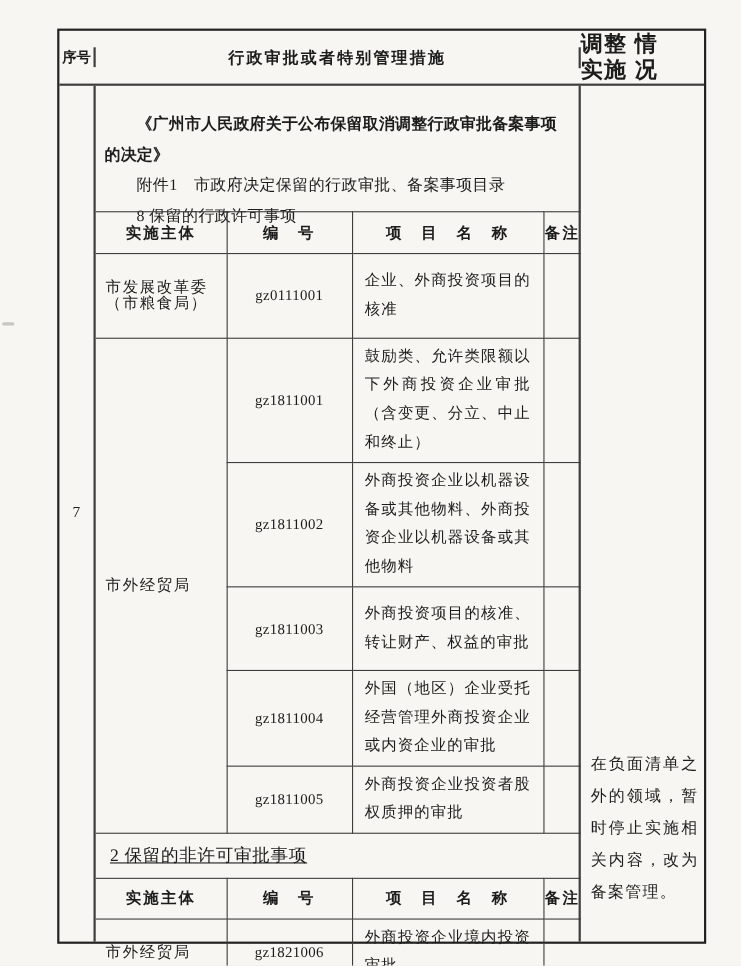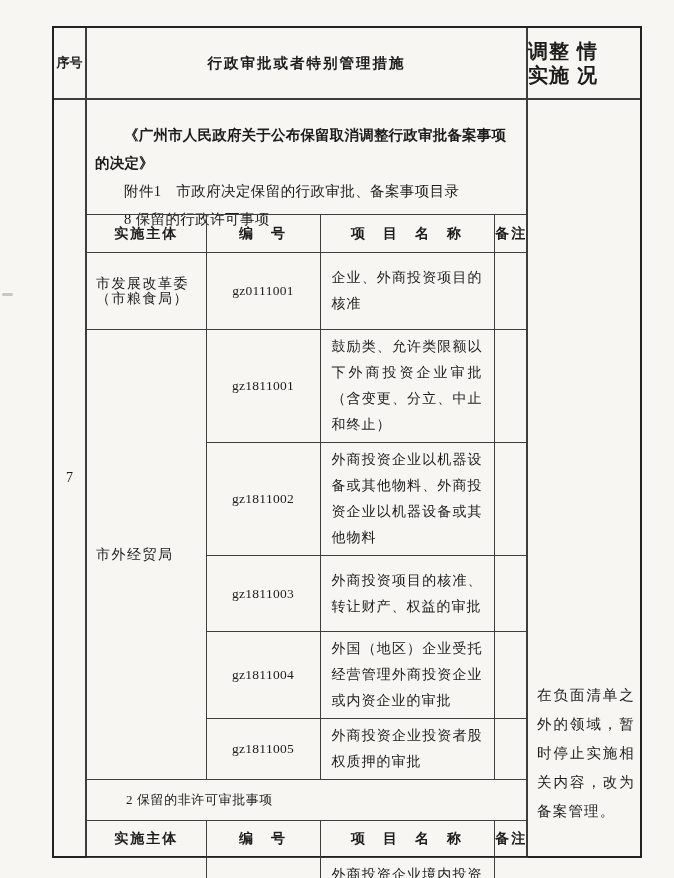--- a/index.html
+++ b/index.html
@@ -18,21 +18,21 @@
     width: 11px; height: 3px;
     background: #9a9892; opacity: 0.5; border-radius: 2px;
   }
   .outer-table {
     position: absolute; left: 52px; top: 26px;
     width: 590px; height: 832px;
     border: 2px solid #222;
     display: flex; flex-direction: column;
     background: transparent;
   }
-  .hdr-row { height: 72px; display: flex; border-bottom: 2px solid #3d3d3d; flex: none; }
+  .hdr-row { height: 50px; display: flex; border-bottom: 2px solid #3d3d3d; flex: none; align-items: center; }
   .body-row { flex: 1; display: flex; min-height: 0; }
   .col-no { width: 33px; flex: none; border-right: 2px solid #3d3d3d; }
   .col-mid { width: 441px; flex: none; border-right: 2px solid #3d3d3d; }
   .col-right { flex: 1; }
   .hdr-cell { display: flex; align-items: center; justify-content: center; font-weight: bold; }
   .hdr-no { font-size: 13px; letter-spacing: 0; writing-mode: horizontal-tb; }
   .hdr-mid { font-size: 14.5px; letter-spacing: 2px; }
   .hdr-right { font-size: 20px; line-height: 24px; letter-spacing: 1px; }
   .body-no { display: flex; align-items: center; justify-content: center; font-size: 14px; }
   .body-mid { display: flex; flex-direction: column; }
@@ -53,21 +53,21 @@
   td.code { text-align: center; font-size: 13.5px; letter-spacing: 0.3px; font-family: "Liberation Serif", "DejaVu Serif", serif; }
   td.name { text-align: justify; padding: 4px 11px; line-height: 26px; letter-spacing: 1px; }
   td.note { padding: 0; }
   tr.row-1 { height: 77px; }
   tr.row-2 { height: 99px; }
   tr.row-3 { height: 102px; }
   tr.row-4 { height: 76px; }
   tr.row-5 { height: 74px; }
   tr.row-6 { height: 58px; }
   tr.row-7 { height: 52px; }
-  .banner { height: 40px; flex: none; display: flex; align-items: center; padding-left: 39px; font-size: 13px; letter-spacing: 0.6px; }
+  .banner { height: 40px; flex: none; display: flex; align-items: center; padding-left: 13px; font-size: 16px; letter-spacing: 0.6px; text-decoration: underline; }
   .note-cell { display: flex; align-items: flex-end; justify-content: center; padding: 0 8px 30px 9px; }
   .note-cell p { font-size: 14.5px; line-height: 29px; letter-spacing: 1.2px; text-align: justify; width: 98px; }
 </style>
 </head>
 <body>
 
 <div class="page">
   <div class="scan-artifact"></div>
 
   <div class="outer-table">

